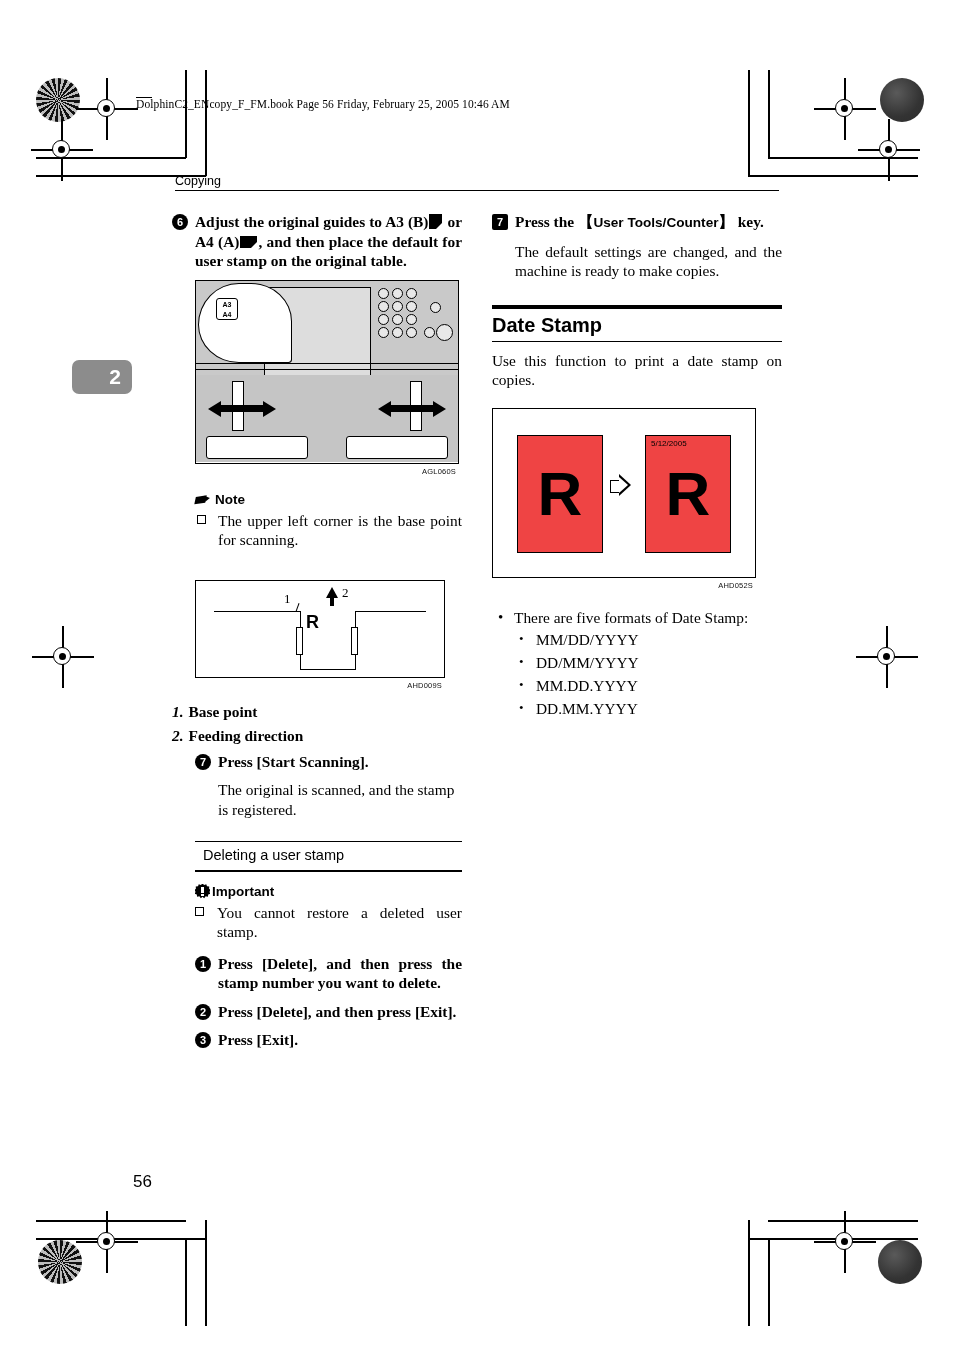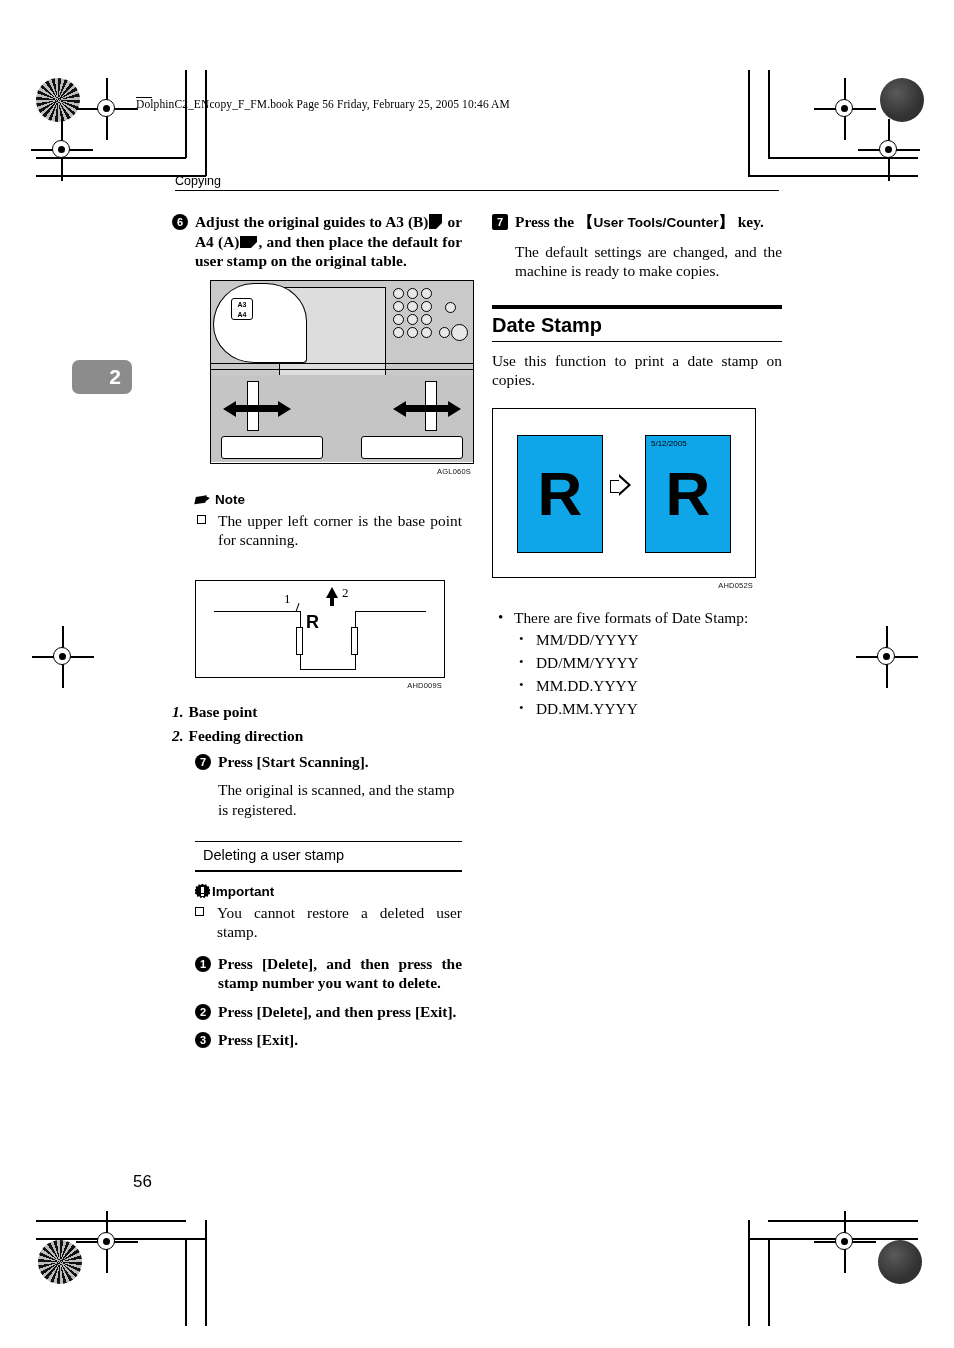--- a/index.html
+++ b/index.html
@@ -149,21 +149,21 @@
   .bp .lab{position:absolute;font-family:"Liberation Serif",serif;font-size:13px;}
   .bp .up{position:absolute;left:130px;top:6px;width:0;height:0;border-left:6px solid transparent;
     border-right:6px solid transparent;border-bottom:11px solid #000;}
   .bp .upstem{position:absolute;left:134px;top:15px;width:4px;height:10px;background:#000;}
   .bp .tick{position:absolute;left:101px;top:22px;width:1.4px;height:9px;background:#000;
     transform:rotate(20deg);}
 
   
   .ds{width:262px;height:168px;}
   .ds .page{position:absolute;top:26px;width:84px;height:116px;border:1.5px solid #000;
-    background:#0ea5e9;}
+    background:#ef4444;}
   .ds .bigR{position:absolute;left:0;top:0;width:100%;height:100%;
     font-family:"Liberation Sans",sans-serif;font-weight:bold;font-size:62px;
     display:flex;align-items:center;justify-content:center;}
   .ds .date{position:absolute;left:5px;top:3px;font-family:"Liberation Sans",sans-serif;
     font-size:8px;}
   .ds .ar{position:absolute;left:117px;top:76px;width:0;height:0;}
   .ds .ar .shaft{position:absolute;left:0;top:-5px;width:11px;height:11px;background:#fff;
     border:1.5px solid #000;border-right:none;}
   .ds .ar .head{position:absolute;left:9px;top:-11px;width:0;height:0;
     border-top:11px solid transparent;border-bottom:11px solid transparent;border-left:12px solid #000;}
@@ -258,21 +258,21 @@
 
   <div class="pagenum">56</div>
 
   <div class="col colL">
 
     <div class="step">
       <div class="mk">6</div>
       <div class="txt"><span>Adjust the original guides to A3 (B)</span><span class="ori"></span><span> or A4 (A)</span><span class="ori land"></span><span>, and then place the default for user stamp on the original table.</span></div>
     </div>
 
-    <div class="fig copier" style="margin:8px 0 0 38px;">
+    <div class="fig copier" style="margin:8px 0 0 23px;">
       <div class="cp-top"></div>
       <div class="cp-screen"></div>
       <div class="cp-keys">
         <div class="k" style="left:0px;top:0px;"></div>
           <div class="k" style="left:14px;top:0px;"></div>
           <div class="k" style="left:28px;top:0px;"></div>
         <div class="k" style="left:0px;top:13px;"></div>
           <div class="k" style="left:14px;top:13px;"></div>
           <div class="k" style="left:28px;top:13px;"></div>
         <div class="k" style="left:0px;top:26px;"></div>

